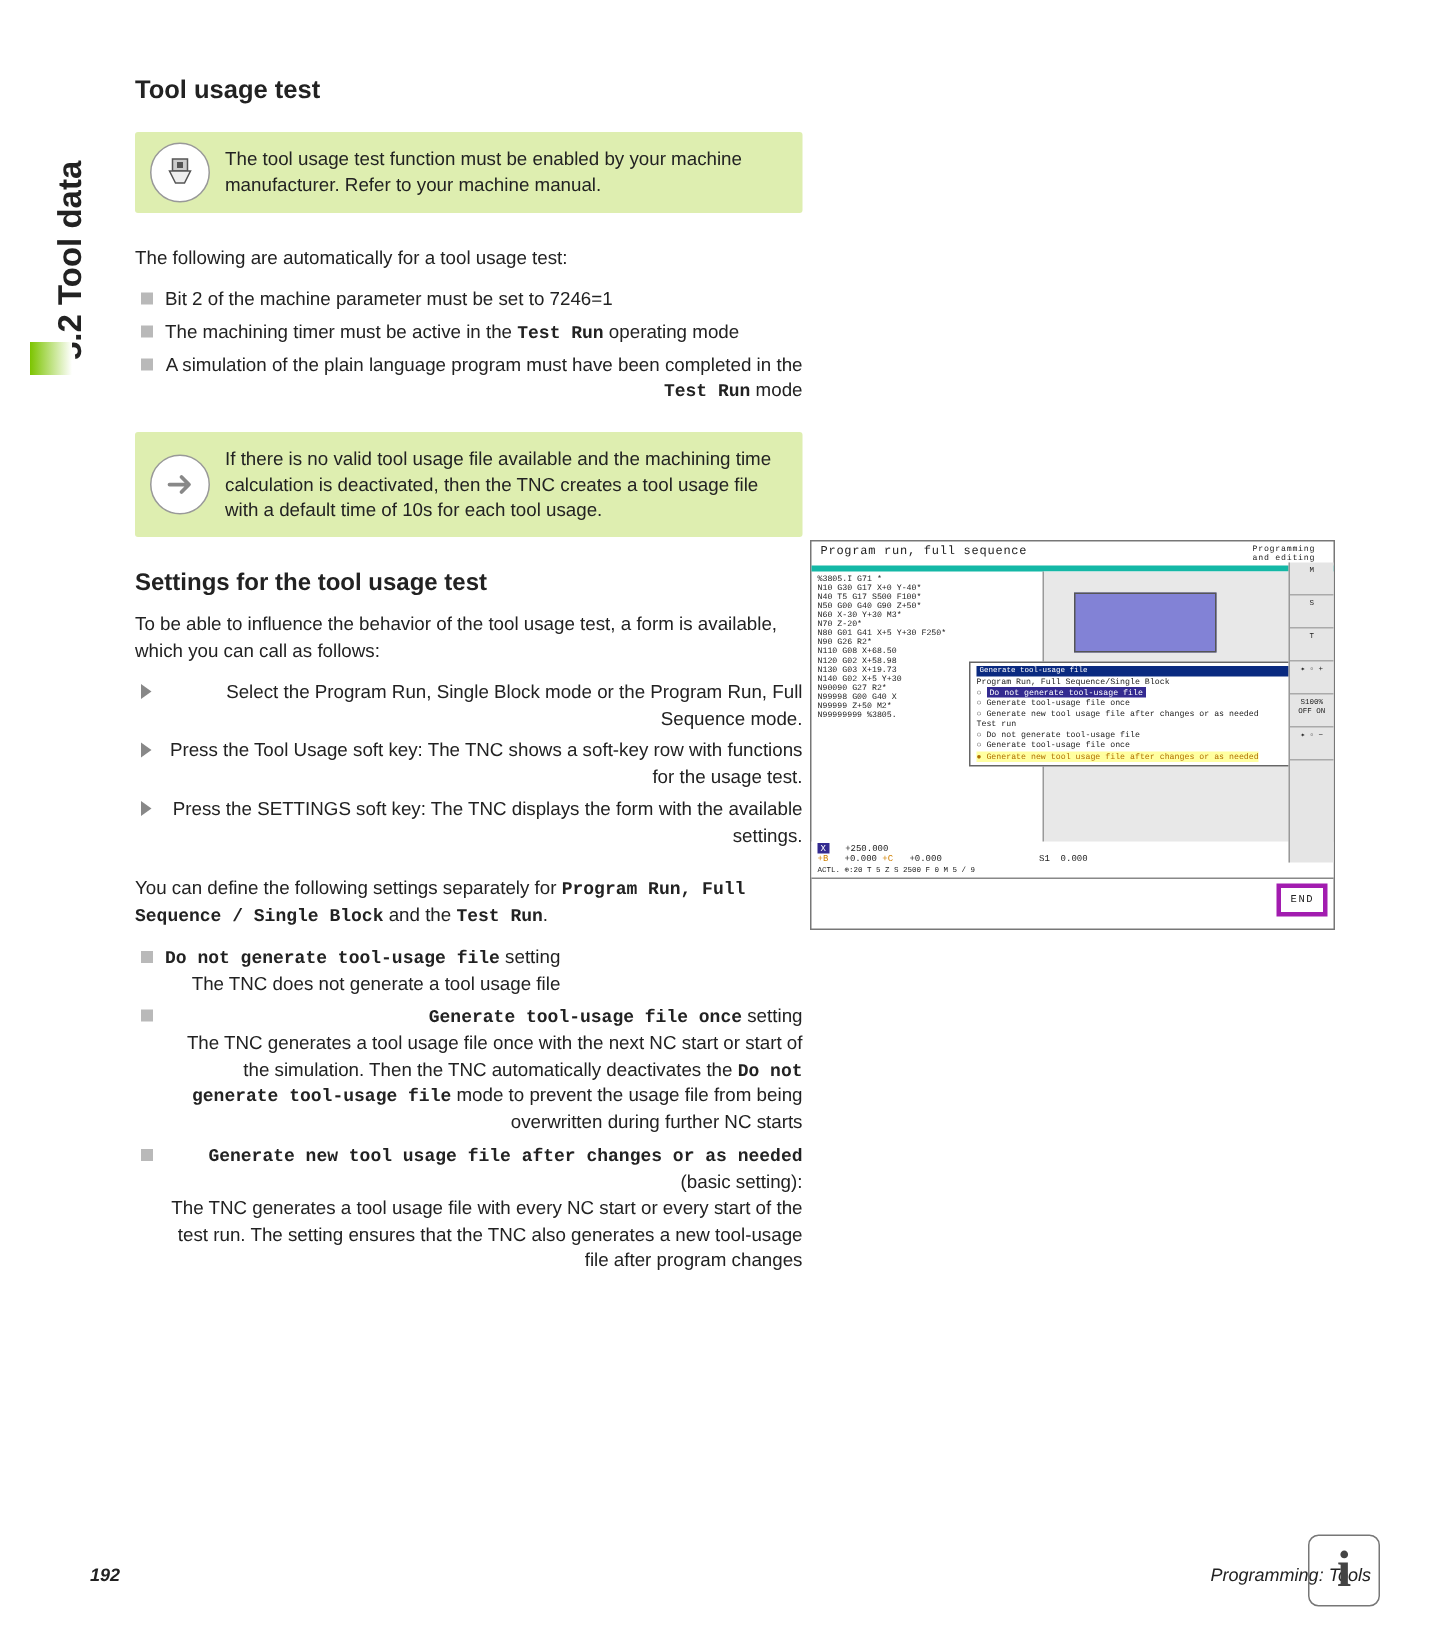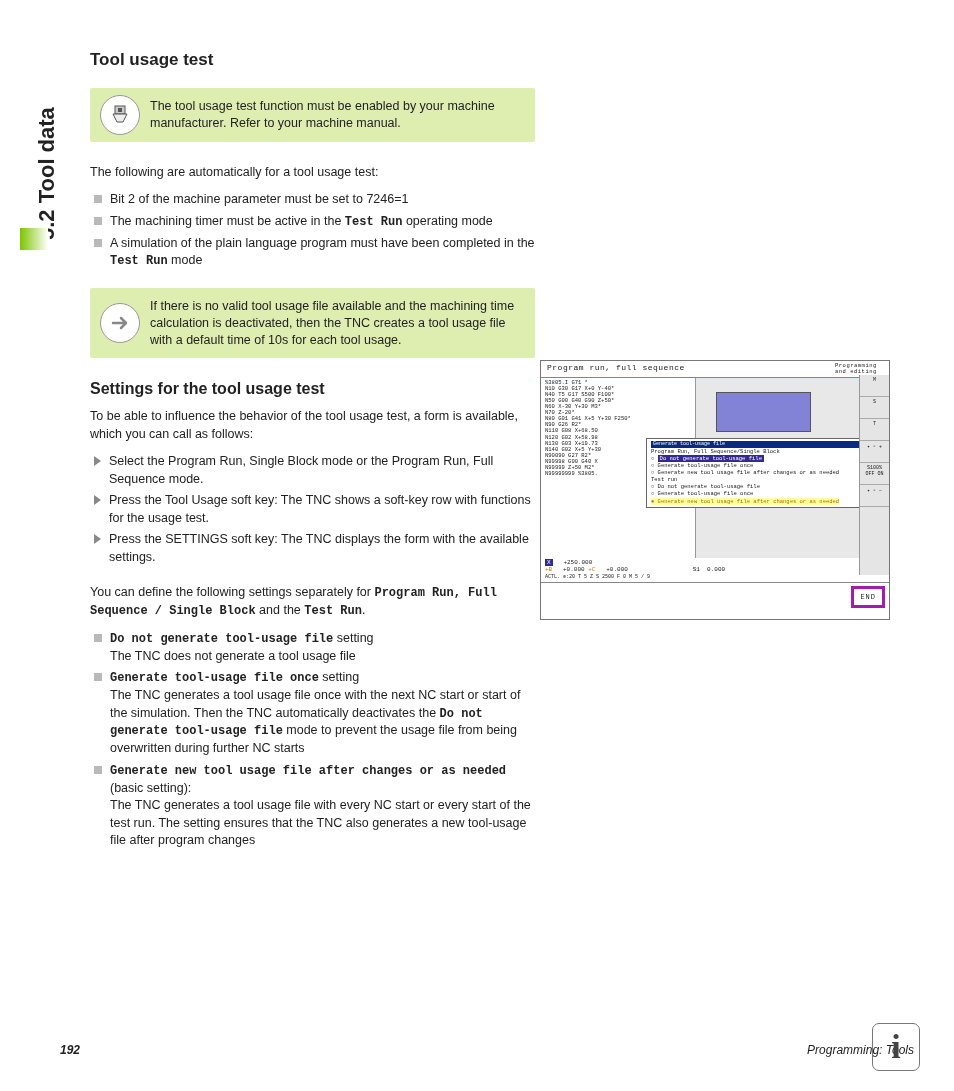--- a/index.html
+++ b/index.html
@@ -6,28 +6,28 @@
   html, body { width: 954px; height: 1091px; font-family: Arial, Helvetica, sans-serif; font-size: 13px; color: #222; background: #fff; }
   .page { position: relative; width: 954px; height: 1091px; padding: 50px 40px 40px 60px; }
   .side-label-wrap { position: absolute; left: 20px; top: 250px; }
   .side-label-wrap .txt { transform: rotate(-90deg); transform-origin: left top; font-weight: bold; font-size: 22px; white-space: nowrap; position: absolute; left: 14px; top: -10px; }
   .green-fade { position: absolute; left: 20px; top: 228px; width: 28px; height: 22px; background: linear-gradient(to right, #7cc400, #fff); }
   .content-col { width: 445px; margin-left: 30px; }
   h2 { font-size: 17px; font-weight: bold; margin-bottom: 18px; }
   .note-box { background: #deeeb0; border-radius: 2px; padding: 10px 14px 10px 60px; margin-bottom: 22px; position: relative; min-height: 50px; font-size: 12.5px; line-height: 1.35; }
   .note-box .icon-wrap { position: absolute; left: 10px; top: 50%; transform: translateY(-50%); width: 40px; height: 40px; border: 1px solid #999; border-radius: 50%; background: #fff; display: flex; align-items: center; justify-content: center; }
   p { margin: 10px 0; line-height: 1.4; font-size: 12.5px; }
-  .bullet-list { margin: 8px 0 18px 4px; }
+  .bullet-list { margin: 8px 0 18px 4px; text-align: right; }
   .bullet-list .item { display: flex; align-items: flex-start; margin: 4px 0; font-size: 12.5px; line-height: 1.4; }
   .sq { display: inline-block; width: 8px; height: 8px; background: #b9b9b9; margin: 4px 8px 0 0; flex: none; }
   .tri { display: inline-block; width: 0; height: 0; border-top: 5px solid transparent; border-bottom: 5px solid transparent; border-left: 7px solid #888; margin: 3px 8px 0 0; flex: none; }
   .mono { font-family: "Courier New", monospace; font-weight: bold; font-size: 12px; }
   h3 { font-size: 16px; font-weight: bold; margin: 10px 0 4px 0; }
   .screenshot { position: absolute; left: 540px; top: 360px; width: 350px; height: 260px; border: 1px solid #777; background: #fff; font-family: "Courier New", monospace; font-size: 6px; }
-  .screenshot .titlebar { display: flex; justify-content: space-between; padding: 2px 6px; font-size: 8px; letter-spacing: 0.5px; border-bottom: 1px solid #14b8a6; }
+  .screenshot .titlebar { display: flex; justify-content: space-between; padding: 2px 6px; font-size: 8px; letter-spacing: 0.5px; border-bottom: 4px solid #14b8a6; }
   .screenshot .body { display: flex; height: 180px; }
   .screenshot .code-col { width: 155px; padding: 2px 4px; white-space: pre; line-height: 1.1; font-size: 5.5px; border-right: 1px solid #999; }
   .screenshot .gfx-col { flex: 1; position: relative; background: #e8e8e8; }
   .screenshot .dlg { position: absolute; left: -50px; top: 60px; width: 240px; background: #fff; border: 1px solid #666; padding: 2px 4px; font-size: 5.5px; line-height: 1.3; }
   .screenshot .dlg .hl { background: #332a90; color: #fff; padding: 0 2px; }
   .screenshot .dlg .hl2 { background: #ffffa0; color: #b07000; }
   .screenshot .dlg .bluebar { background: #0a2a80; color: #fff; font-size: 5px; padding: 0 2px; }
   .screenshot .statusbar { background: #fff; padding: 1px 4px; font-size: 6px; line-height: 1.2; }
   .screenshot .statusbar .xline { background: #332a90; color: #fff; display: inline-block; padding: 0 2px; }
   .screenshot .right-col { position: absolute; right: 0; top: 14px; width: 30px; height: 200px; background: #e5e5e5; border-left: 1px solid #999; font-size: 5px; }

